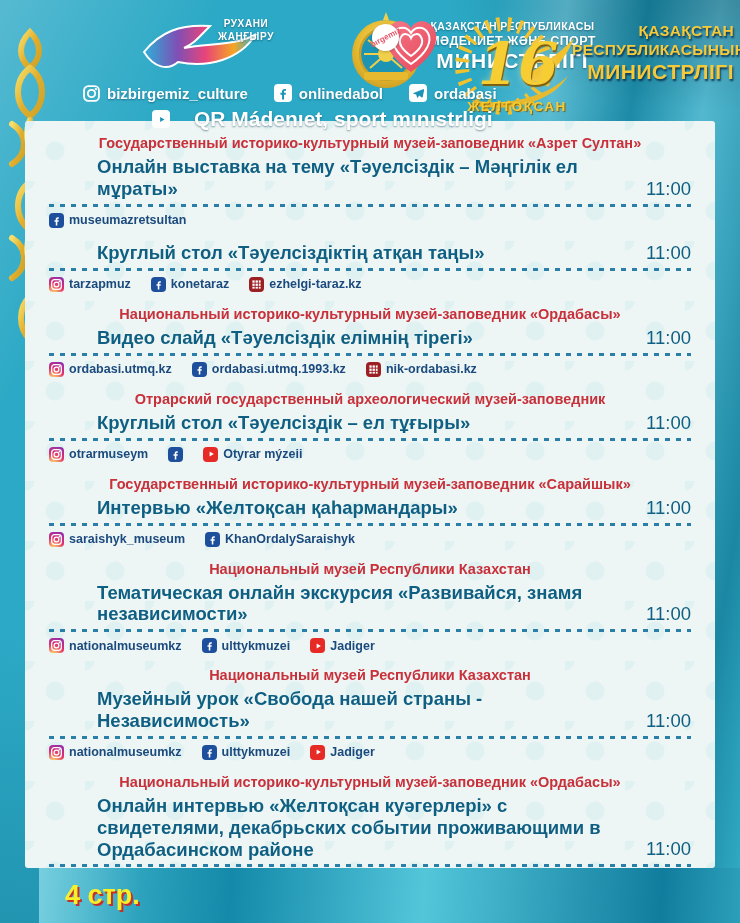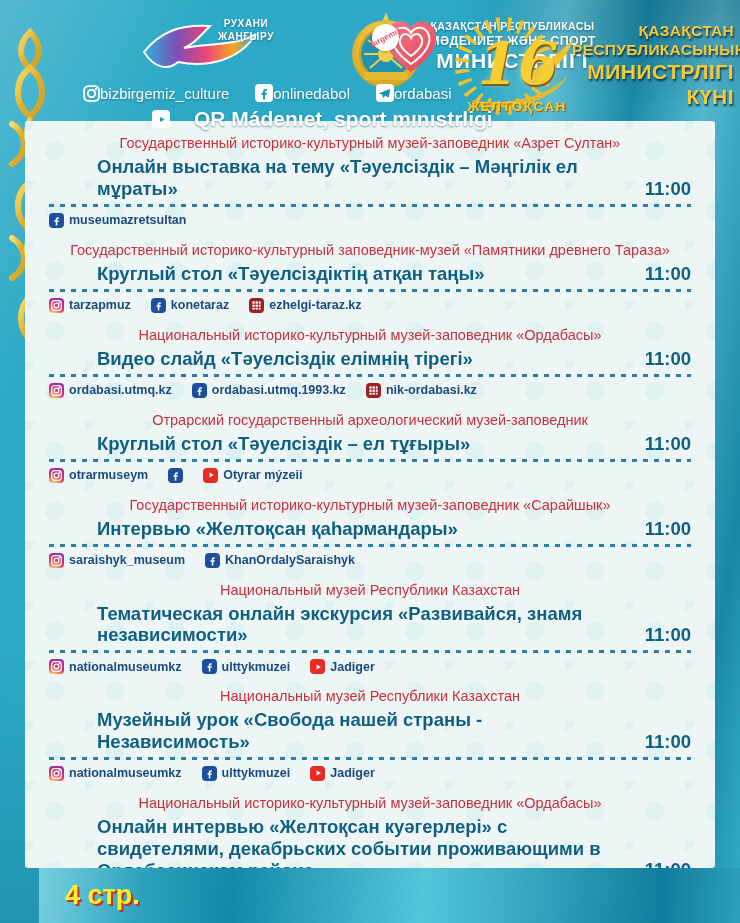--- a/index.html
+++ b/index.html
@@ -41,40 +41,40 @@
     font-size:58px; color:#f6cd33; text-shadow:1px 2px 1px #7e5c0d, 0 0 6px rgba(255,230,140,.5); }
   .dec16 .month { position:absolute; left:0; bottom:4px; width:130px; color:#f6cd33; font-weight:bold;
     font-size:13.5px; letter-spacing:1.5px; text-shadow:1px 1px 1px #7e5c0d; }
   
   .holiday { position:absolute; left:572px; top:22px; width:162px; text-align:right;
     color:#f6c93a; font-weight:bold; text-shadow:1px 2px 2px #0b3550; line-height:1.2; }
   .holiday .h-small { font-size:15.5px; letter-spacing:.3px; }
   .holiday .h-big { font-size:21px; letter-spacing:.5px; }
   
   .hsocial { position:absolute; left:82px; top:84px; display:flex; gap:26px; align-items:center; }
-  .hsoc { display:flex; align-items:center; color:#fff; font-weight:normal; font-size:15px;
+  .hsoc { display:flex; gap:7px; align-items:center; color:#fff; font-weight:bold; font-size:15px;
     text-shadow:0 1px 2px rgba(6,60,80,.5); }
   .hic { width:18px; height:18px; border-radius:4px; background:#fff; display:flex;
     align-items:center; justify-content:center; flex:none; }
   .hic.outline { background:transparent; }
   .qr-row { position:absolute; left:152px; top:107px; display:flex; gap:24px; align-items:center;
     color:#fff; font-weight:bold; font-size:21px; text-shadow:0 1px 2px rgba(6,60,80,.5); }
   
   .card { position:absolute; left:25px; top:121px; width:690px; height:747px; z-index:2;
     background:
       radial-gradient(circle 9px at 30px 30px, rgba(44,169,198,.07) 0 9px, transparent 10px),
       radial-gradient(circle 9px at 0px 0px, rgba(44,169,198,.07) 0 9px, transparent 10px),
       #eef6f5;
     background-size:60px 60px, 60px 60px; border-radius:3px;
     padding:3px 24px 0 24px; }
   .event { padding-top:11px; }
-  .museum { color:#c8303a; text-align:center; font-weight:normal; font-size:14.5px; margin-bottom:5px; }
+  .museum { color:#c8303a; text-align:center; font-weight:bold; font-size:14.5px; margin-bottom:5px; }
   .trow { display:flex; align-items:flex-end; margin-bottom:4px; }
   .etitle { color:#0f5f83; font-weight:bold; font-size:18.5px; flex:1; padding-right:16px; line-height:1.18;margin-left:48px; }
-  .etime { color:#0f5f83; font-weight:bold; font-size:18.5px; flex:none; }
+  .etime { color:#0f5f83; font-weight:normal; font-size:18.5px; flex:none; }
   .dashline { height:3px; margin-bottom:6px;
     background:repeating-linear-gradient(90deg, #2b7ea7 0 5px, transparent 5px 11px); }
   .socials { display:flex; gap:20px; align-items:center; padding-bottom:3px; flex-wrap:wrap; }
   .soc { display:inline-flex; gap:5px; align-items:center; color:#1b4a7e; font-weight:bold; font-size:12.5px; }
   .sic { width:15px; height:15px; border-radius:4px; display:flex; align-items:center;
     justify-content:center; flex:none; }
   .sic.instagram { background:radial-gradient(circle at 28% 115%, #fdd269 8%, #e1306c 55%, #7b2fbe 100%); }
   .sic.facebook  { background:#1d4f9c; }
   .sic.youtube   { background:#e62b27; }
   .sic.website   { background:#9c1f24; }
@@ -196,21 +196,20 @@
         <path d="M70 64 C88 52 108 40 122 24 C112 50 94 64 76 70 Z" fill="#f2c12e"></path>
       </svg>
       <div class="num">16</div>
       <div class="month">ЖЕЛТОҚСАН</div>
     </div>
 
     <div class="holiday">
       <div class="h-small">ҚАЗАҚСТАН</div>
       <div class="h-small">РЕСПУБЛИКАСЫНЫҢ</div>
       <div class="h-big">МИНИСТРЛІГІ</div>
-      <div class="h-big">КҮНІ</div>
     </div>
 
     <div class="hsocial">
       <div class="hsoc">
         <span class="hic outline">
           <svg viewBox="0 0 24 24" width="17" height="17">
             <rect x="1.5" y="1.5" width="21" height="21" rx="6" fill="none" stroke="#fff" stroke-width="2.6"></rect>
             <circle cx="12" cy="12" r="5.2" fill="none" stroke="#fff" stroke-width="2.6"></circle>
             <circle cx="18.2" cy="5.8" r="1.7" fill="#fff"></circle>
           </svg>
@@ -259,21 +258,20 @@
                 <svg viewBox="0 0 24 24" width="11" height="11">
                   <path fill="#fff" d="M13.8 23v-8.2h2.76l.41-3.2h-3.17V9.56c0-.93.26-1.56 1.59-1.56h1.7V5.14C16.8 5.1 15.76 5 14.55 5c-2.48 0-4.18 1.51-4.18 4.3v2.3H7.6v3.2h2.77V23z"></path>
                 </svg>
               </span>
               <span>museumazretsultan</span>
             </span>
           </div>
     </div>
 
     <div class="event">
-      <div class="museum">Государственный историко-культурный заповедник-музей «Памятники древнего Тараза»</div>
       <div class="trow">
         <div class="etitle">Круглый стол «Тәуелсіздіктің атқан таңы»</div>
         <div class="etime">11:00</div>
       </div>
       <div class="dashline"></div>
       <div class="socials">
             <span class="soc">
               <span class="sic instagram">
                 <svg viewBox="0 0 24 24" width="11" height="11">
                   <rect x="1.5" y="1.5" width="21" height="21" rx="6" fill="none" stroke="#fff" stroke-width="2.8"></rect>

